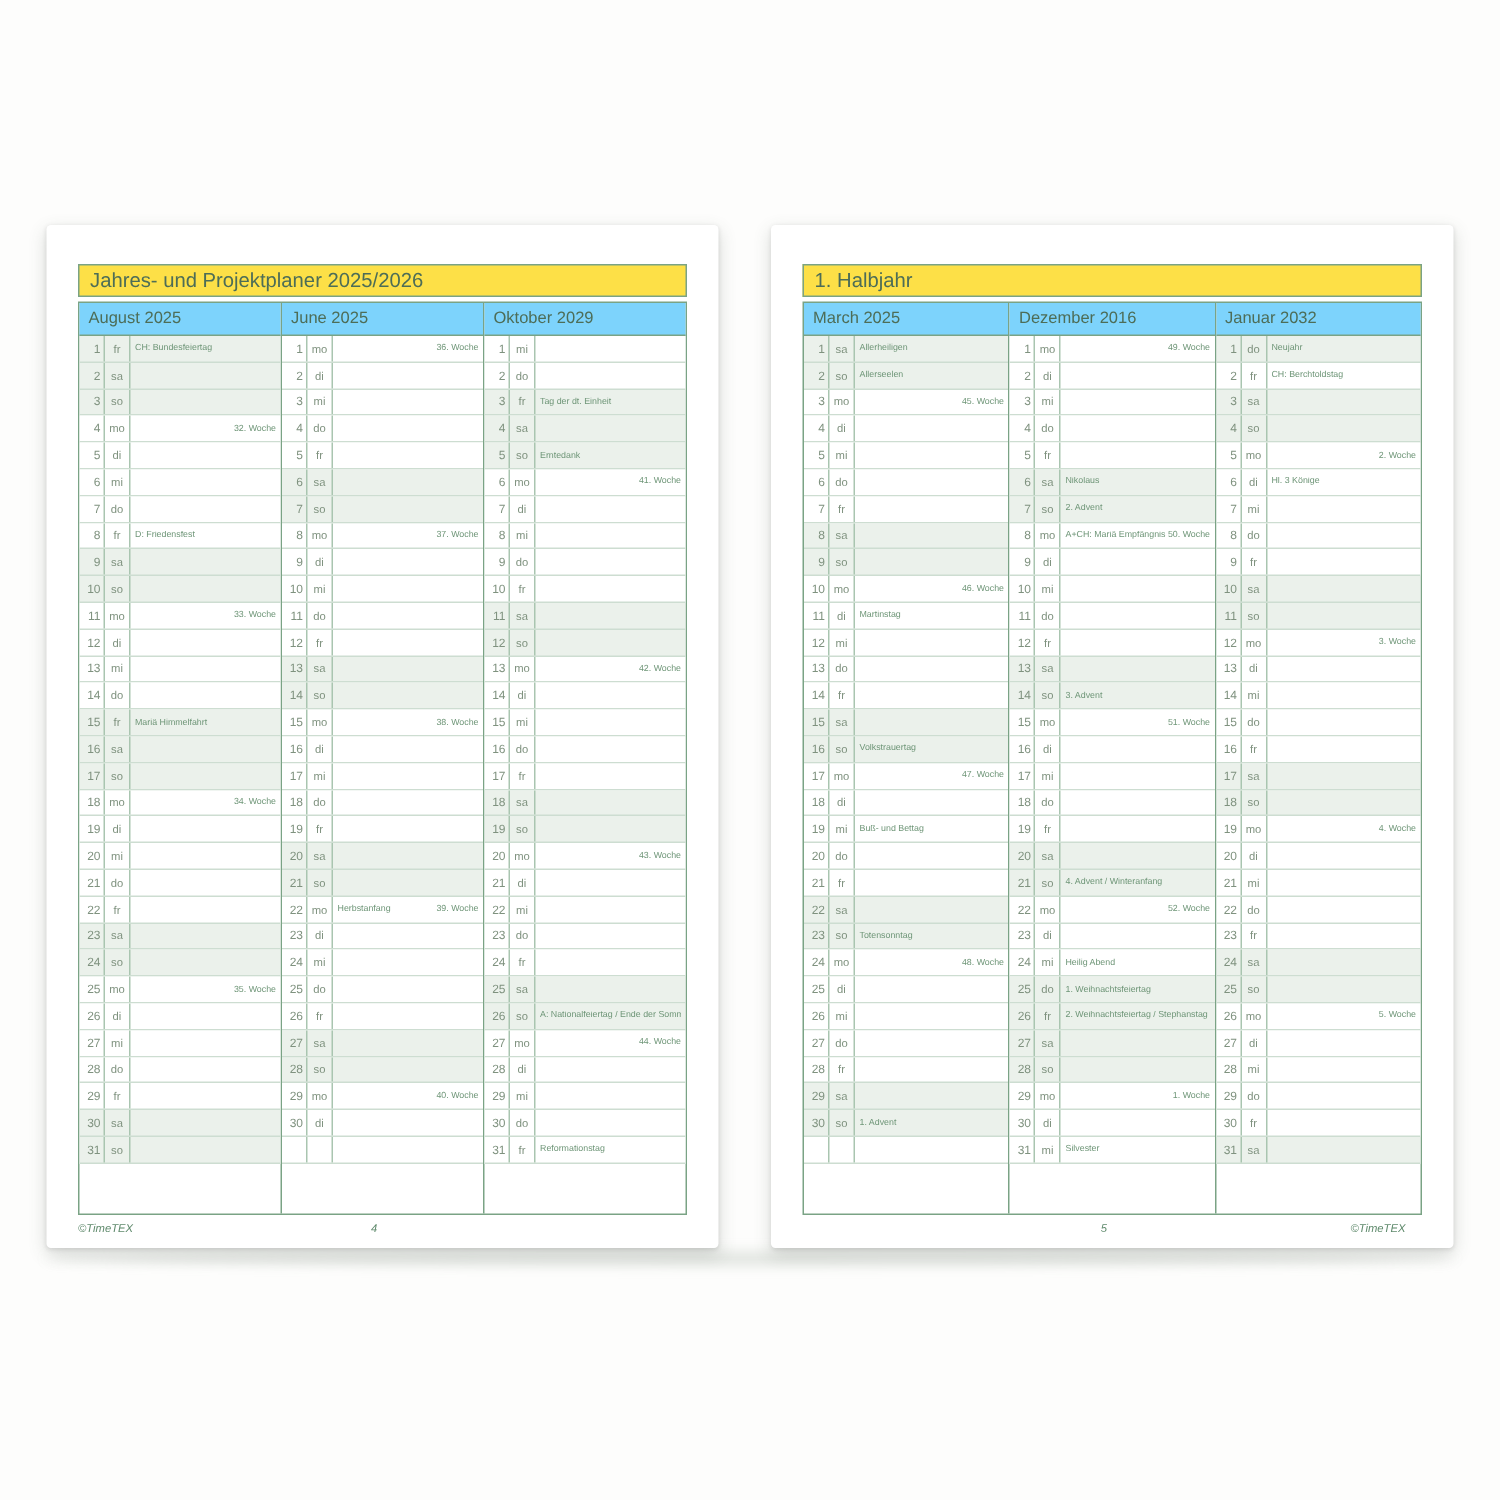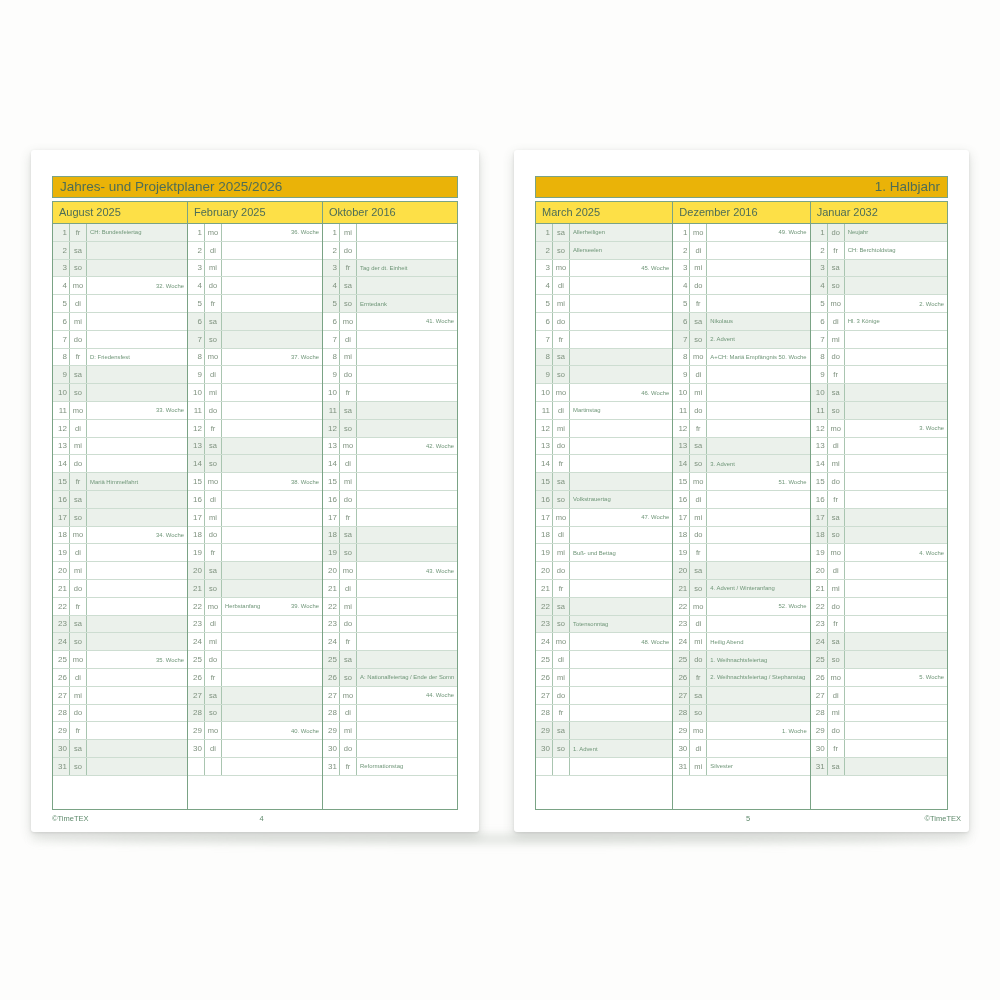--- a/index.html
+++ b/index.html
@@ -14,34 +14,34 @@
   }
   .page{
     position:absolute;top:150px;height:682px;background:#fff;
     border-radius:3px;
     box-shadow:0 4px 12px rgba(70,80,70,.20),0 1px 3px rgba(0,0,0,.10);
   }
   .page-left{left:31px;width:448px;}
   .page-right{left:514px;width:455px;}
   .title-bar{
     position:absolute;top:26px;left:21px;right:21px;height:22px;
-    background:#eab308;border:1px solid #7aa385;box-sizing:border-box;
+    background:#fde047;border:1px solid #7aa385;box-sizing:border-box;
     color:#4d6d57;font-size:13.5px;line-height:20px;padding:0 7px;
   }
-  .title-bar.right{text-align:right;}
+  .title-bar.right{text-align:left;}
   .calendar{
     position:absolute;top:51px;left:21px;right:21px;bottom:22px;
     border:1px solid #7aa385;box-sizing:border-box;
     display:flex;background:#fff;
   }
   .month{flex:1 1 0;display:flex;flex-direction:column;border-right:1px solid #7aa385;min-width:0;}
   .month:last-child{border-right:none;}
   .mh{
     height:21px;flex:0 0 21px;line-height:21px;font-size:11px;color:#4d6d57;
-    padding-left:6px;border-bottom:1px solid #7aa385;background:#fde047;
+    padding-left:6px;border-bottom:1px solid #7aa385;background:#7dd3fc;
     white-space:nowrap;overflow:hidden;
   }
   .row{
     height:17.8px;flex:0 0 17.8px;display:flex;align-items:center;
     border-bottom:1px solid #cdddd1;box-sizing:border-box;background:#fff;
   }
   .row.tint{background:#ebf1eb;}
   .num{
     width:14px;flex:0 0 14px;text-align:right;padding-right:2px;
     border-right:1px solid #a9c5b0;font-size:8px;color:#7f927f;
@@ -50,22 +50,22 @@
   .abbr{
     width:16px;flex:0 0 16px;text-align:center;border-right:1px solid #a9c5b0;
     font-size:7.5px;color:#7f927f;align-self:stretch;display:flex;align-items:center;justify-content:center;
   }
   .note{
     flex:1 1 auto;font-size:5.9px;padding-left:3px;color:#6f9678;
     white-space:nowrap;overflow:hidden;display:flex;align-items:center;gap:2px;min-width:0;
   }
   .week{flex:0 0 auto;font-size:5.9px;padding-right:3px;color:#6f9678;white-space:nowrap;}
   .footer{
-    position:absolute;bottom:7px;left:21px;right:8px;height:11px;
-    font-size:7.5px;color:#5f8a6c;
+    position:absolute;bottom:7px;left:21px;right:32px;height:11px;
+    font-size:7.5px;color:#5f8a6c;font-style:italic;
   }
   .footer .fl{position:absolute;left:0;}
   .footer .fc{position:absolute;left:0;right:0;text-align:center;}
   .footer .fr{position:absolute;right:0;}
 </style>
 </head>
 <body>
 
 <div class="shadow-strip"></div>
 
@@ -255,21 +255,21 @@
           <span class="week"></span>
         </div>
         <div class="row tint">
           <span class="num">31</span>
           <span class="abbr">so</span>
           <span class="note"></span>
           <span class="week"></span>
         </div>
       </div>
       <div class="month">
-        <div class="mh">February 2025</div>
+        <div class="mh">June 2025</div>
         <div class="row">
           <span class="num">1</span>
           <span class="abbr">mo</span>
           <span class="note"></span>
           <span class="week">36. Woche</span>
         </div>
         <div class="row">
           <span class="num">2</span>
           <span class="abbr">di</span>
           <span class="note"></span>
@@ -444,21 +444,21 @@
           <span class="week"></span>
         </div>
         <div class="row">
           <span class="num"></span>
           <span class="abbr"></span>
           <span class="note"></span>
           <span class="week"></span>
         </div>
       </div>
       <div class="month">
-        <div class="mh">Oktober 2016</div>
+        <div class="mh">Oktober 2029</div>
         <div class="row">
           <span class="num">1</span>
           <span class="abbr">mi</span>
           <span class="note"></span>
           <span class="week"></span>
         </div>
         <div class="row">
           <span class="num">2</span>
           <span class="abbr">do</span>
           <span class="note"></span>

